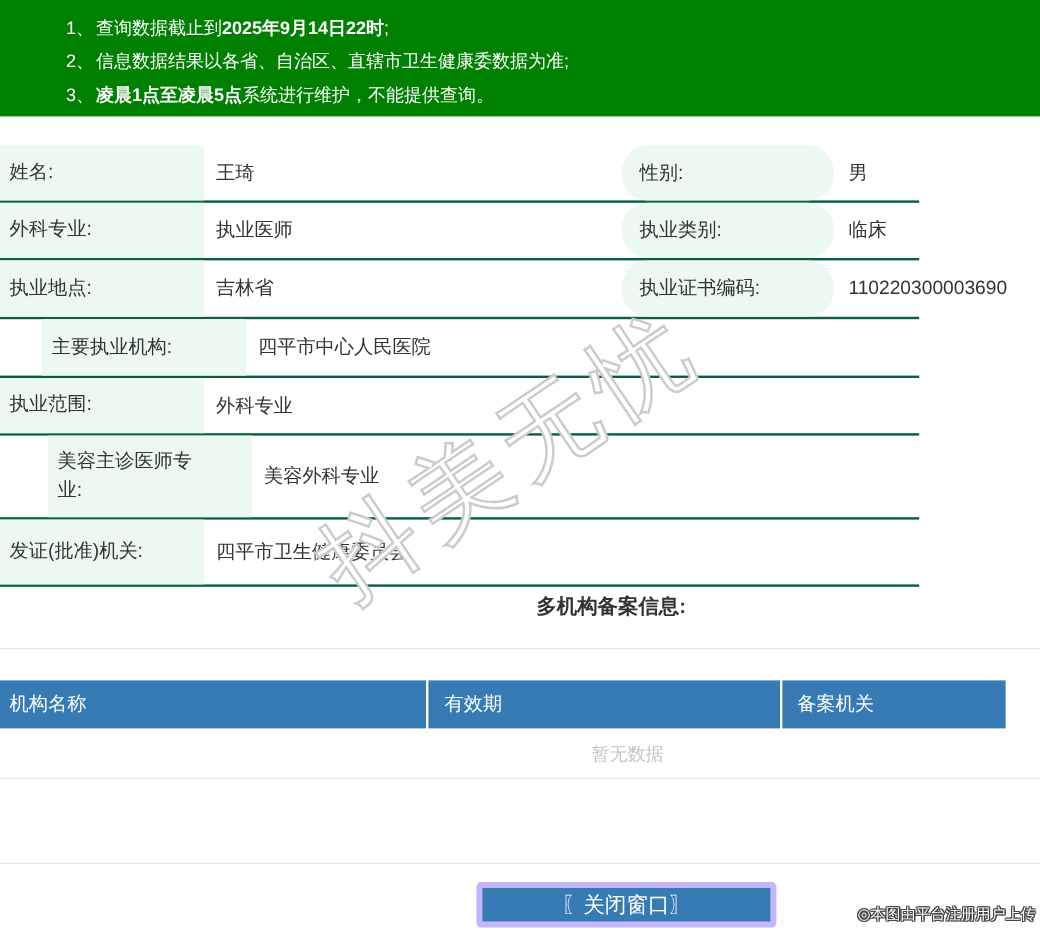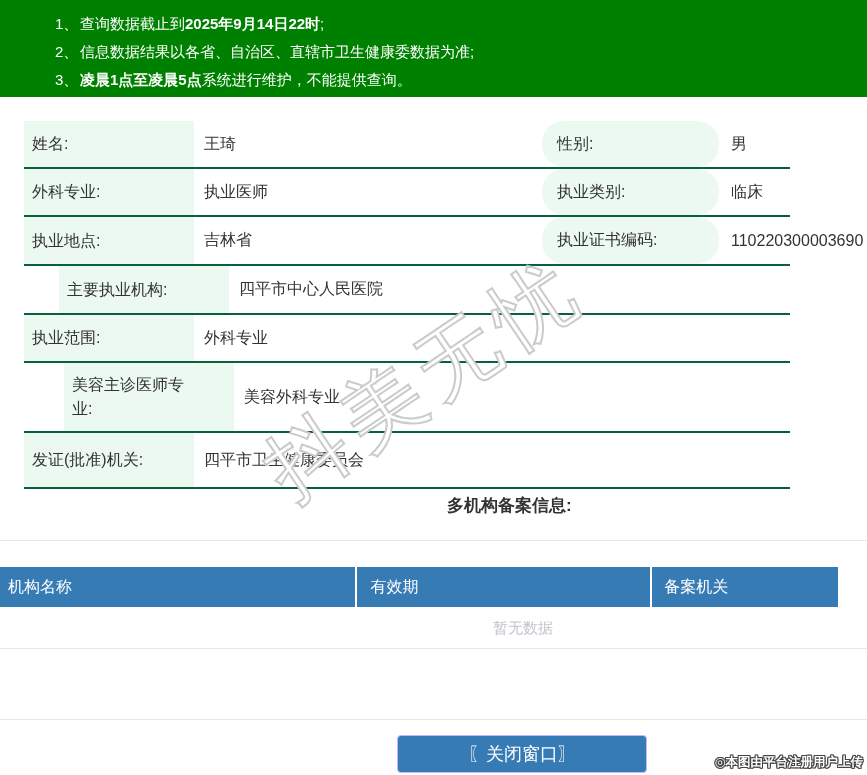--- a/index.html
+++ b/index.html
@@ -22,21 +22,21 @@
     box-sizing: border-box;
     padding: 10px 0 0 55px;
     color: #fff;
     font-size: 15px;
   }
   .notice-line { display: flex; line-height: 28px; white-space: nowrap; }
   .notice-line .num { width: 25px; flex: 0 0 auto; }
   .notice-line b { font-weight: 700; }
 
   
-  .info-table { position: absolute; left: 0; top: 121px; width: 766px; margin-left: 24px; }
+  .info-table { position: absolute; left: 0; top: 121px; width: 766px; }
   .info-row {
     display: flex;
     align-items: center;
     border-bottom: 2px solid #07613c;
     box-sizing: border-box;
     font-size: 16px;
   }
   .cell { box-sizing: border-box; }
   .cell.label {
     width: 170px; flex: 0 0 auto;
@@ -93,21 +93,21 @@
     position: absolute; left: 523px; top: 619px;
     transform: translateX(-50%);
     color: #c0c4cc; font-size: 15px;
   }
 
   
   .close-btn {
     position: absolute; left: 397px; top: 735px;
     width: 250px; height: 38px;
     background: #377bb5;
-    border: 1px solid #c4b5fd;
+    border: 5px solid #c4b5fd;
     border-radius: 4px;
     color: #fff; font-size: 18px;
     font-family: Liberation Mono, monospace;
     display: flex; align-items: center; justify-content: center;
     cursor: pointer;
     padding: 0;
   }
 
   
   .wm-diagonal {
@@ -115,21 +115,21 @@
     transform: translate(-50%, -50%) rotate(-34deg);
     font-size: 80px; letter-spacing: 10px;
     white-space: nowrap;
     color: #fff;
     -webkit-text-stroke: 2px #cbcbcb;
     pointer-events: none;
     z-index: 5;
   }
   .wm-corner {
     position: absolute; right: 4px; bottom: 4px;
-    font-size: 12.5px; font-weight: 700;
+    font-size: 12.5px; font-weight: 400;
     color: #fff;
     text-shadow:
       -1px -1px 0 #444, 1px -1px 0 #444,
       -1px  1px 0 #444, 1px  1px 0 #444,
       0 -1px 0 #444, 0 1px 0 #444,
       -1px 0 0 #444, 1px 0 0 #444;
     z-index: 6;
   }
 </style>
 </head>

